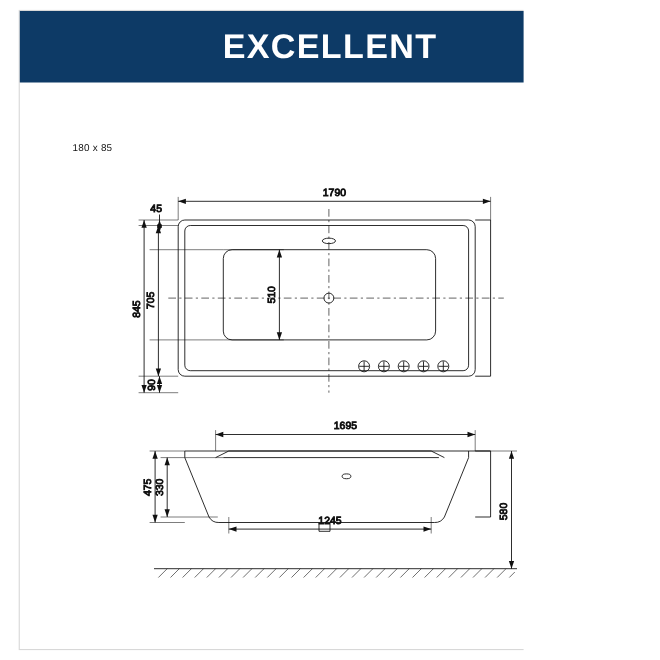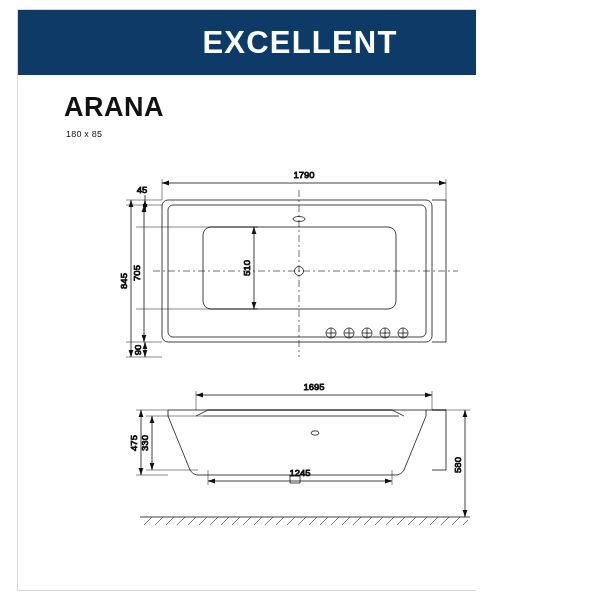--- a/index.html
+++ b/index.html
@@ -100,21 +100,20 @@
 <div id="page">
 
   <div id="frame"></div>
 
   <div id="header-band">
     <div id="brand-wrap">
       <span id="brand">EXCELLENT</span>
     </div>
   </div>
 
-  <div id="title">ARANA</div>
   <div id="subtitle">180 x 85</div>
 
   <div id="drawing">
     <svg width="564" height="445" viewBox="0 0 564 445">
       <g fill="none" stroke="#111111" stroke-width="0.8">
 
         <g>
 
           <path d="M150,55 h258 a6,6 0 0 1 6,6 v130 a6,6 0 0 1 -6,6 h-258 a6,6 0 0 1 -6,-6 v-130 a6,6 0 0 1 6,-6 z"></path>
 

